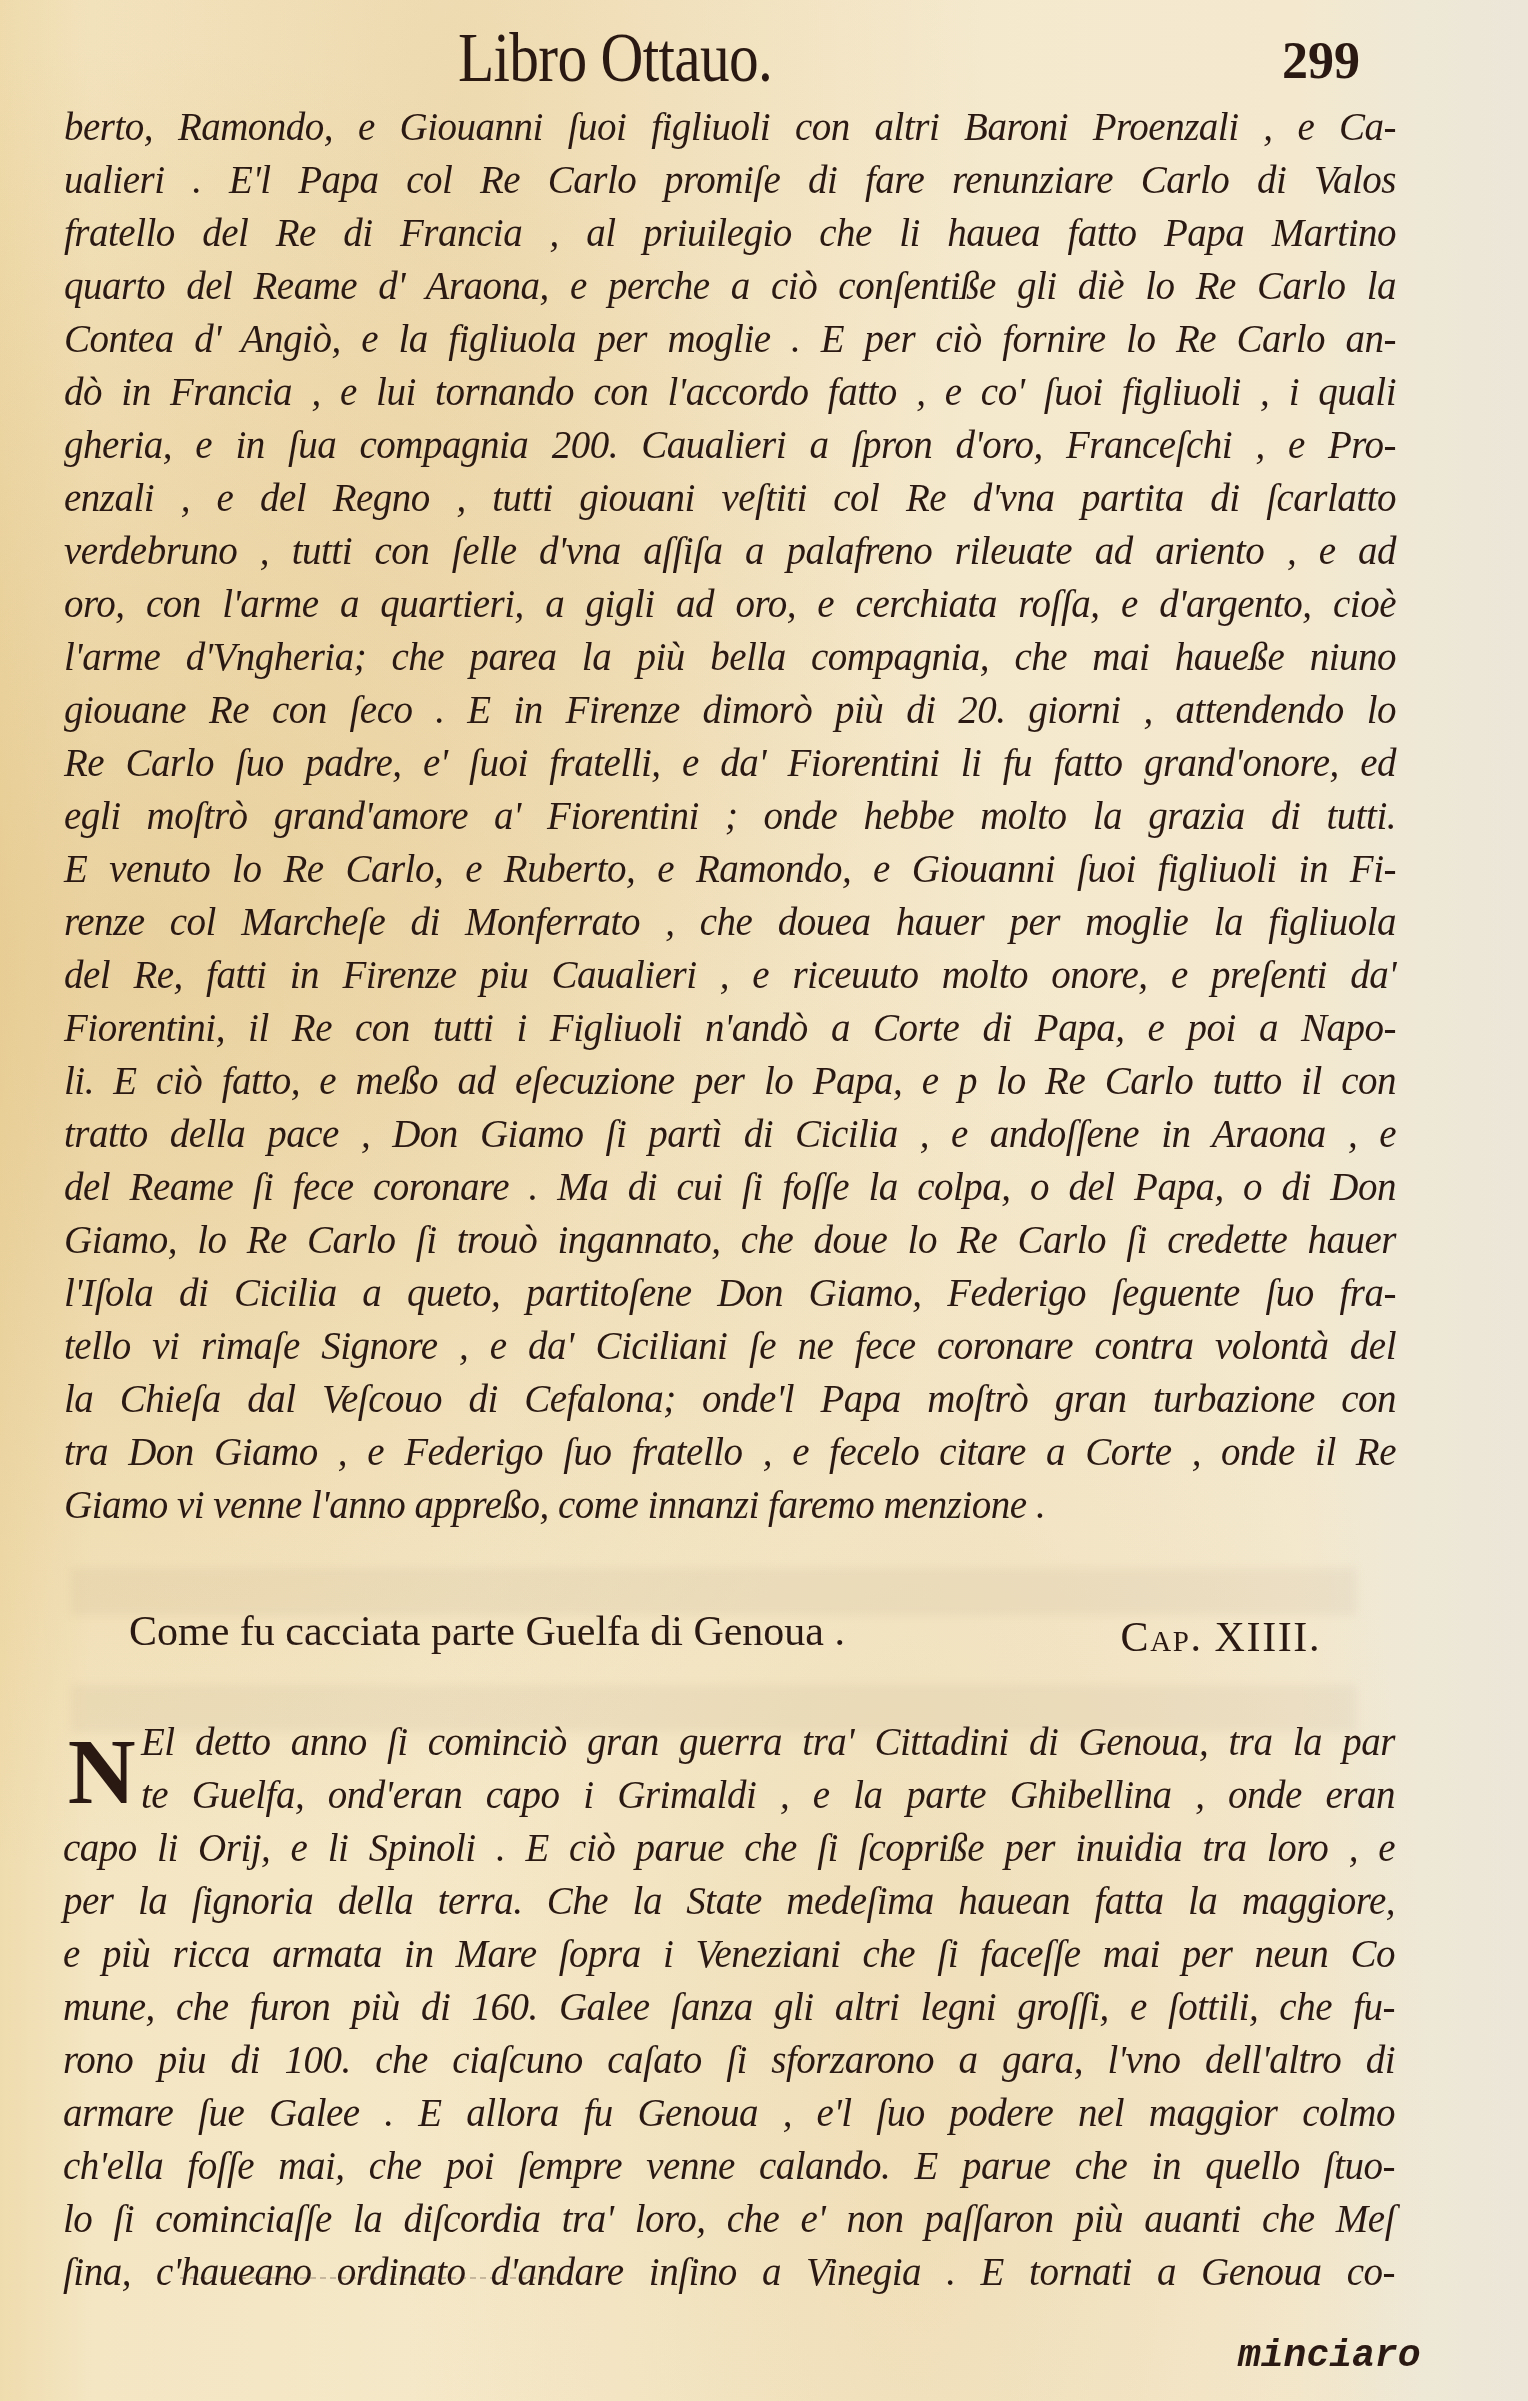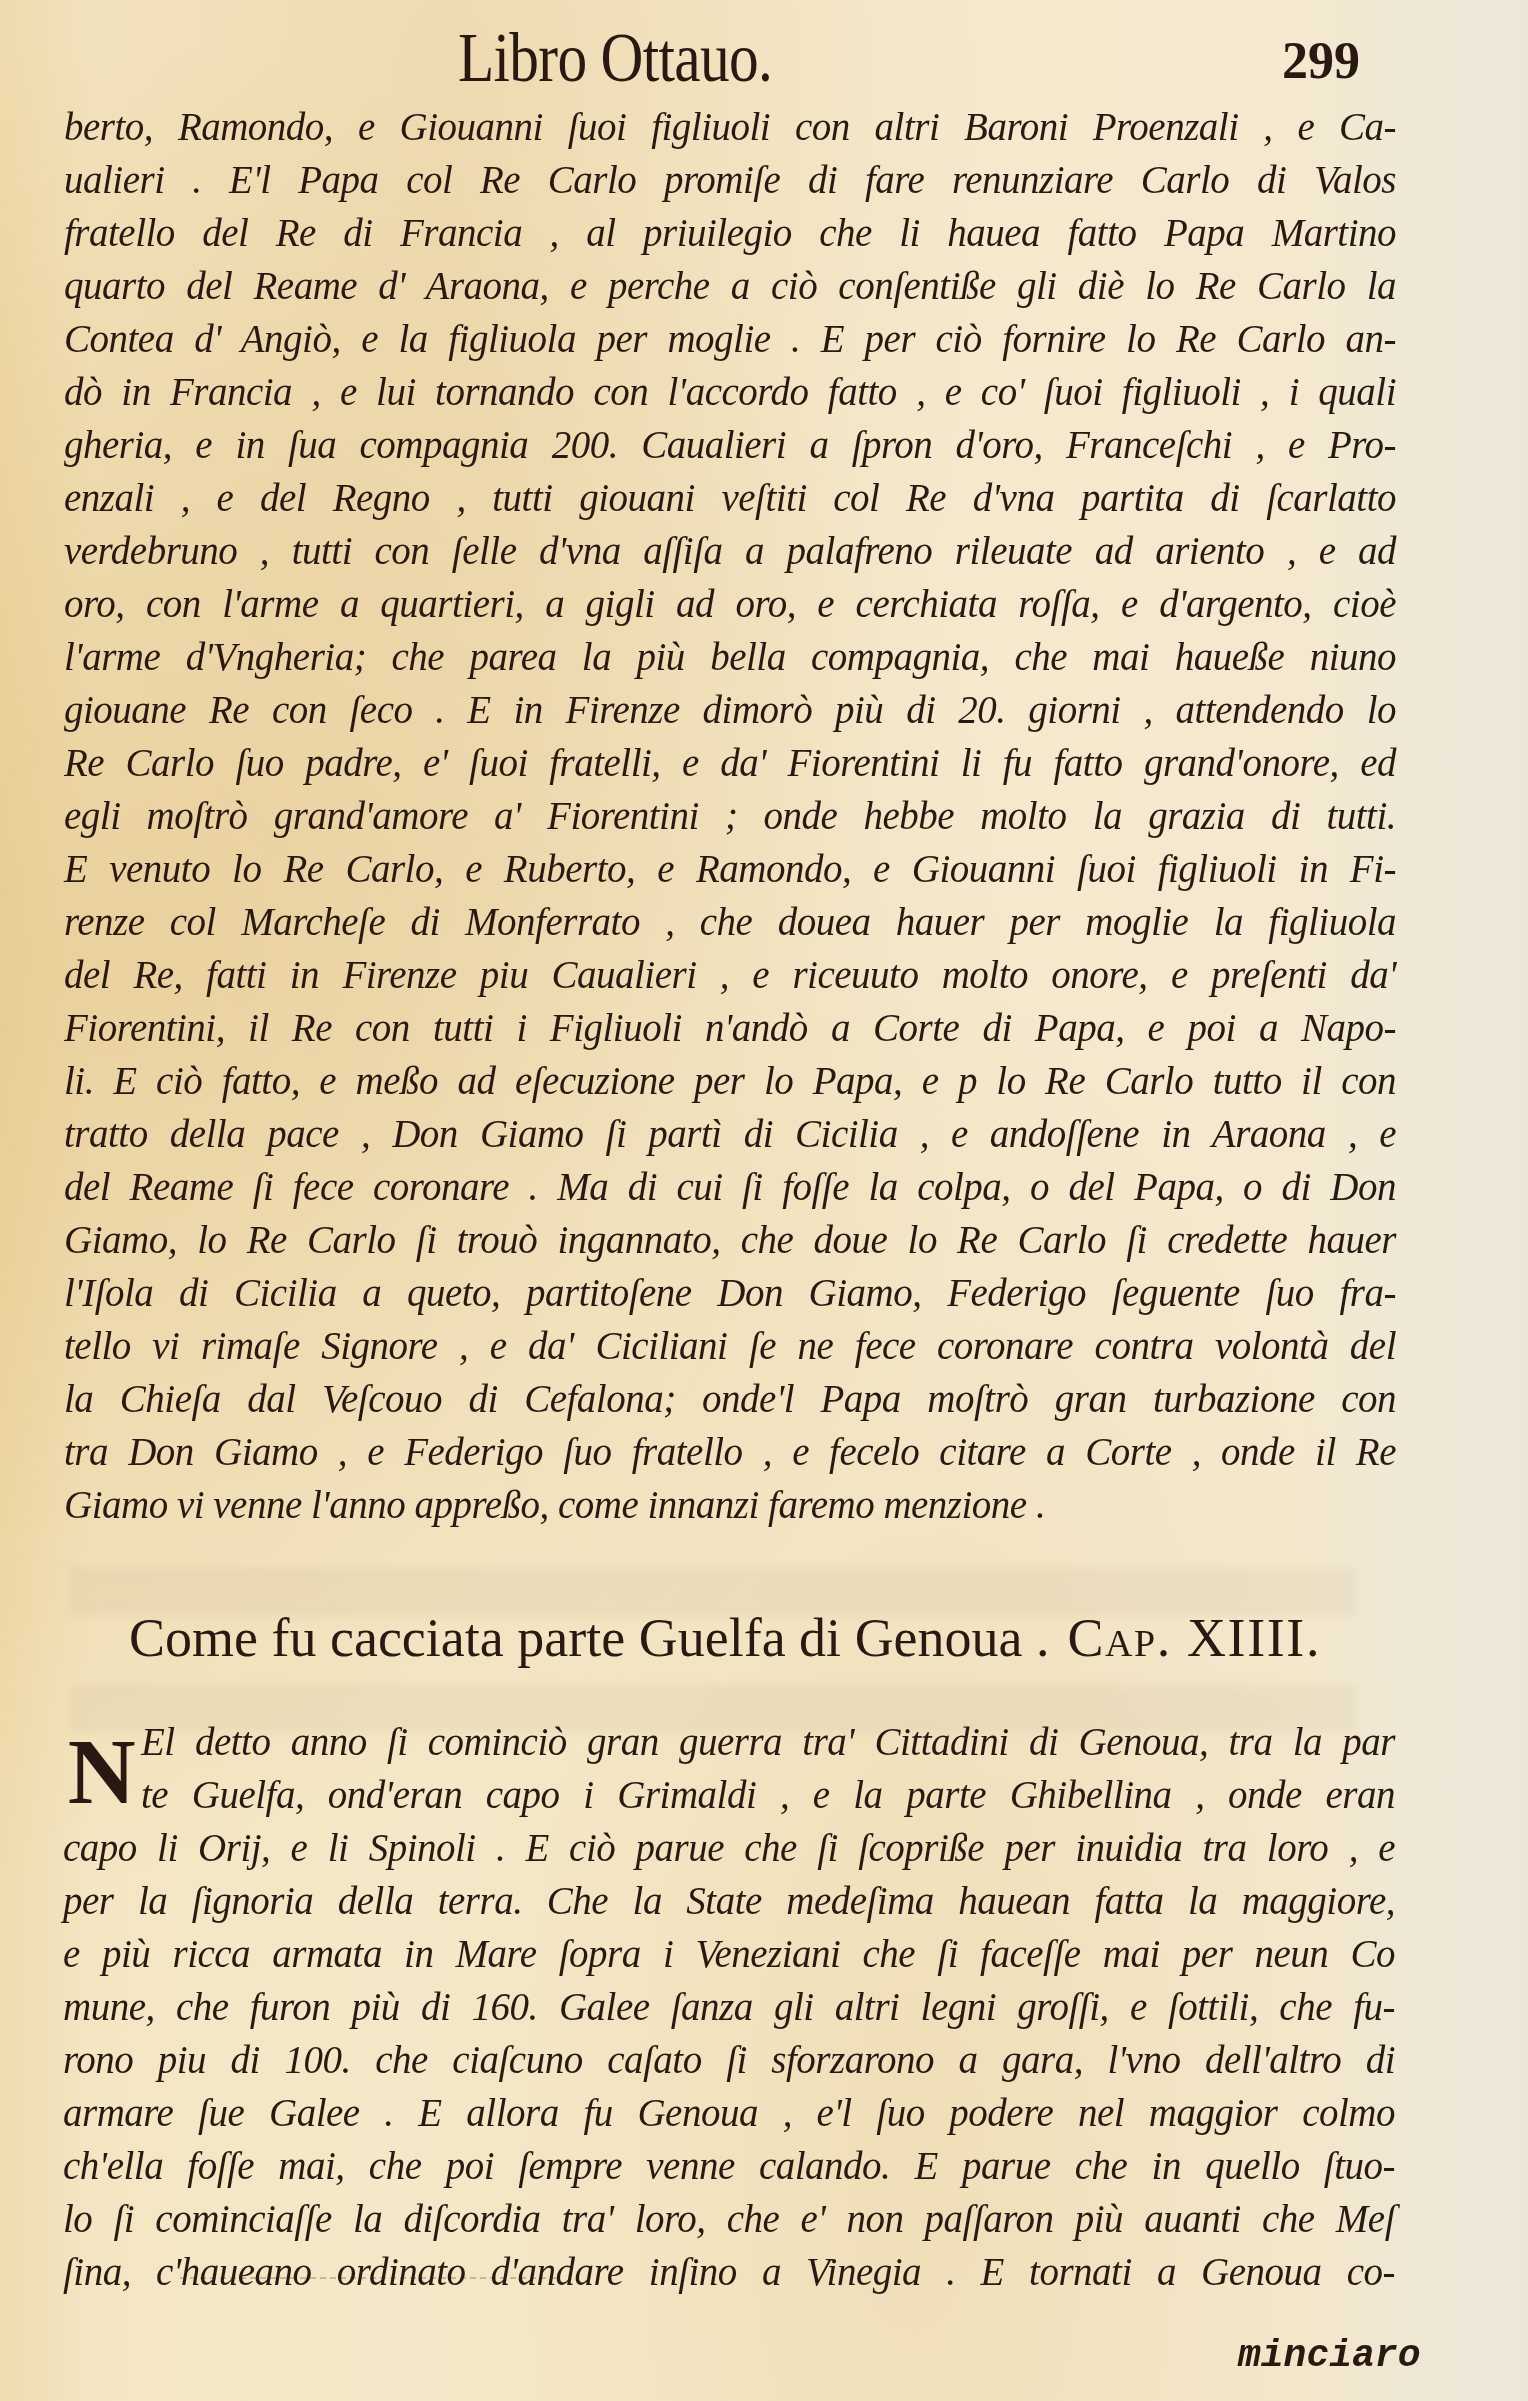--- a/index.html
+++ b/index.html
@@ -38,23 +38,23 @@
     font-style: italic; font-size: 39px; color: #2a1912;
     white-space: nowrap; overflow: visible;
     text-align: justify; text-align-last: justify;
     letter-spacing: -0.5px;
   }
   .line.last { text-align-last: left; }
   .chapter-heading {
     position: absolute; left: 129px; top: 1607px; width: 1223px;
     display: flex; justify-content: space-between;
     font-family: "Liberation Serif", "DejaVu Serif", serif;
-    font-size: 54px; color: #2a1912;
+    font-size: 42px; color: #2a1912;
   }
-  .chapter-heading .cap-num { font-variant: small-caps; letter-spacing: 1.6px; padding-right: 31px; }
+  .chapter-heading .cap-num { font-variant: small-caps; letter-spacing: 1.6px; padding-right: 31px; margin-top: 6px; }
   .para2 { position: absolute; left: 63px; top: 1715px; width: 1332px; }
   .drop-cap {
     position: absolute; left: 4.7px; top: 9.4px;
     font-family: "Liberation Serif", "DejaVu Serif", serif;
     font-size: 94px; line-height: 94px; color: #2a1912; font-weight: bold;
   }
   .indent { padding-left: 78px; }
   .catchword {
     position: absolute; left: 1238px; top: 2334px;
     font-family: Liberation Mono, monospace;

